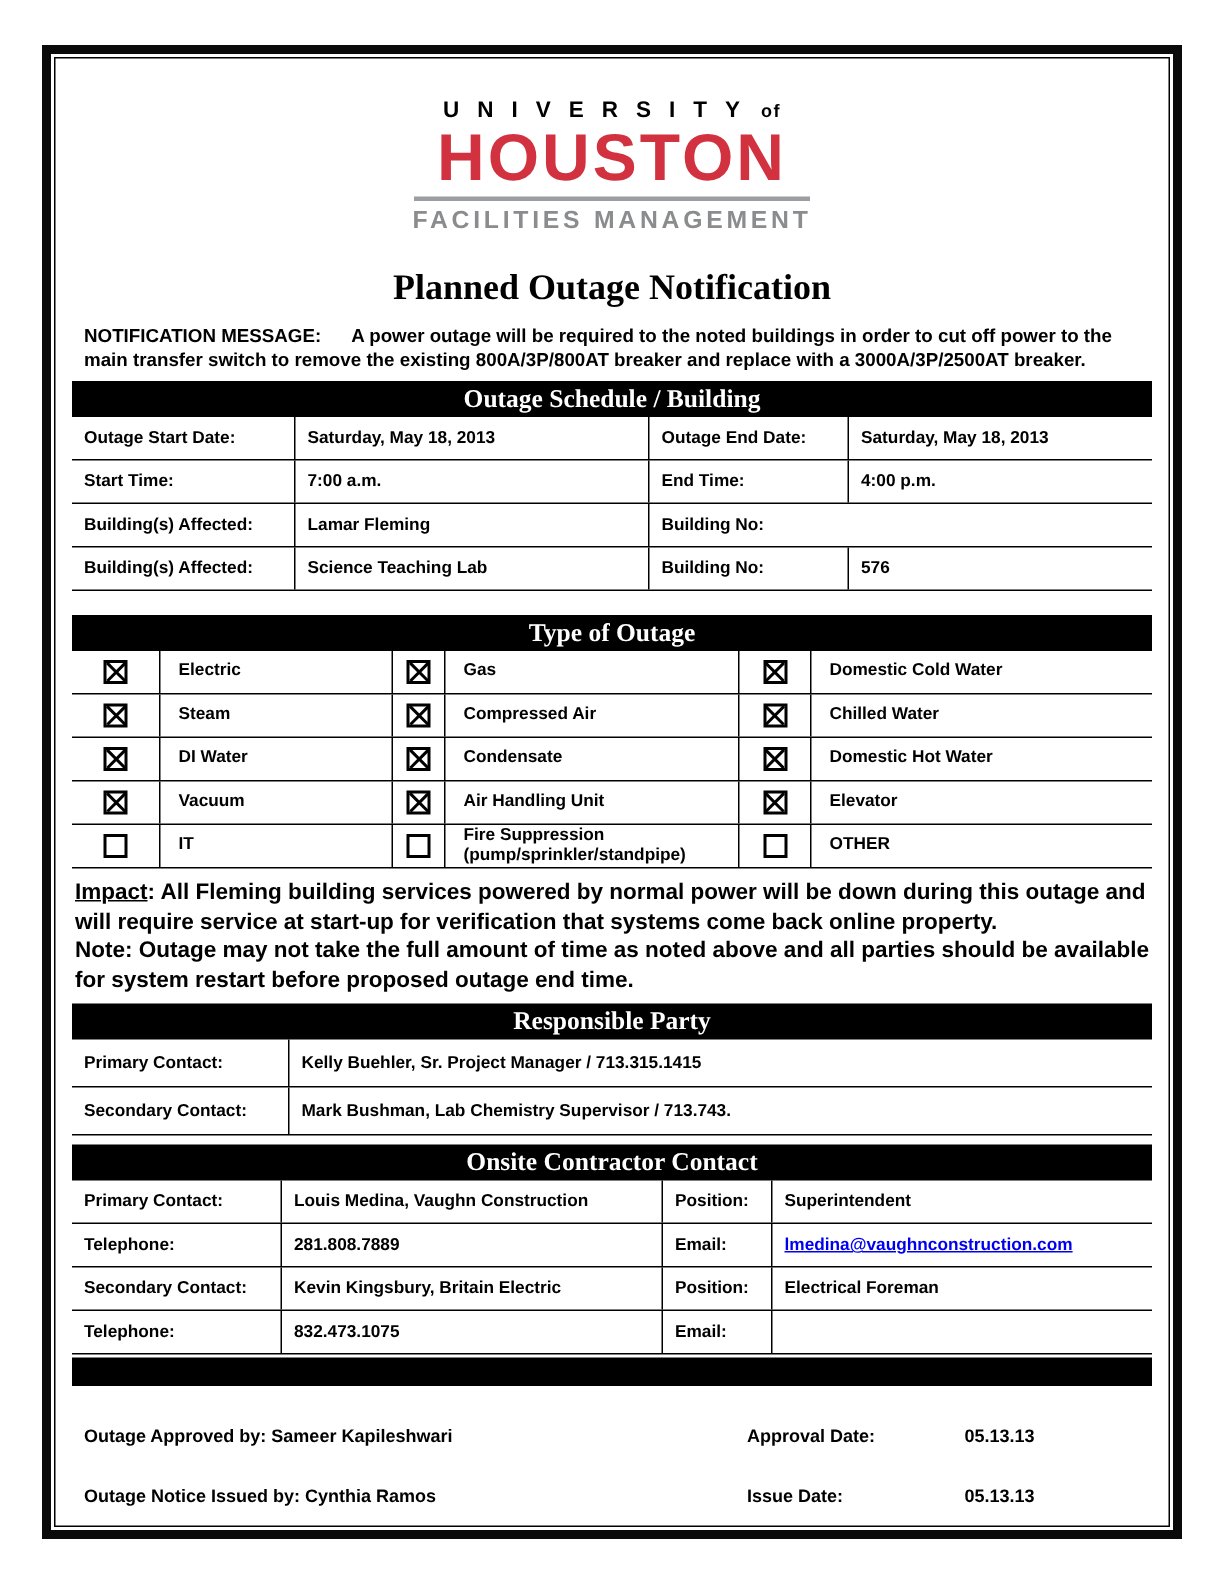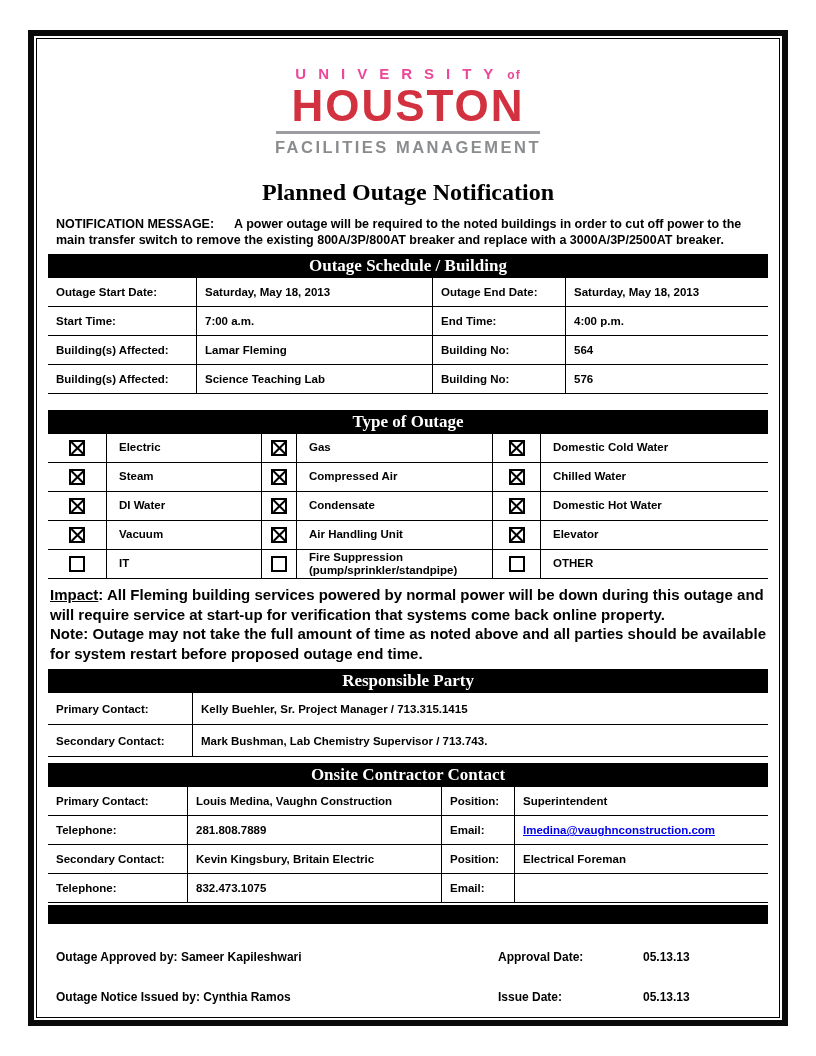--- a/index.html
+++ b/index.html
@@ -4,21 +4,21 @@
 <style>
   * { margin:0; padding:0; box-sizing:border-box; }
   html,body { background:#fff; }
   body { font-family:"Liberation Sans","DejaVu Sans",sans-serif; color:#000; }
   .page { position:relative; width:816px; height:1056px; background:#fff; margin:0 auto; overflow:hidden; }
   .frame { position:absolute; left:28px; right:28px; top:30px; bottom:30px; border:6px solid #0a0a0a; }
   .frame-inner { position:absolute; inset:2px; border:1.5px solid #000; overflow:hidden; padding:12px 11px 0 11px; }
 
   
   .logo { width:268px; margin:14px auto 0 auto; text-align:center; }
-  .logo-top { display:flex; justify-content:center; align-items:baseline; color:#ec4899; font-weight:600; }
+  .logo-top { display:flex; justify-content:center; align-items:baseline; color:#000000; font-weight:600; }
   .logo-univ { font-size:15px; letter-spacing:12px; }
   .logo-of { font-size:12px; letter-spacing:1px; margin-left:2px; }
   .logo-houston { color:#d2323f; font-size:44px; font-weight:800; letter-spacing:2px; line-height:1.0; margin-top:2px; }
   .logo-rule { height:2.5px; background:#9b9da0; margin:3px 2px 4px 2px; }
   .logo-fm { color:#8a8c8e; font-size:16.5px; font-weight:600; letter-spacing:2.5px; }
 
   
   .doc-title { font-family:"Liberation Serif","DejaVu Serif",serif; font-weight:bold; font-size:24px; text-align:center; margin-top:22px; }
   .msg { margin-top:10px; padding:0 4px 0 8px; font-size:12.5px; font-weight:bold; line-height:1.3; }
   .msg .msg-text { margin-left:20px; }
@@ -96,21 +96,20 @@
         <div class="trow">
           <div>Start Time:</div>
           <div>7:00 a.m.</div>
           <div>End Time:</div>
           <div>4:00 p.m.</div>
         </div>
         <div class="trow">
           <div>Building(s) Affected:</div>
           <div>Lamar Fleming</div>
           <div>Building No:</div>
-          <div>564</div>
         </div>
         <div class="trow">
           <div>Building(s) Affected:</div>
           <div>Science Teaching Lab</div>
           <div>Building No:</div>
           <div>576</div>
         </div>
       </div>
 
       <div class="bar" style="margin-top:16px;">Type of Outage</div>

